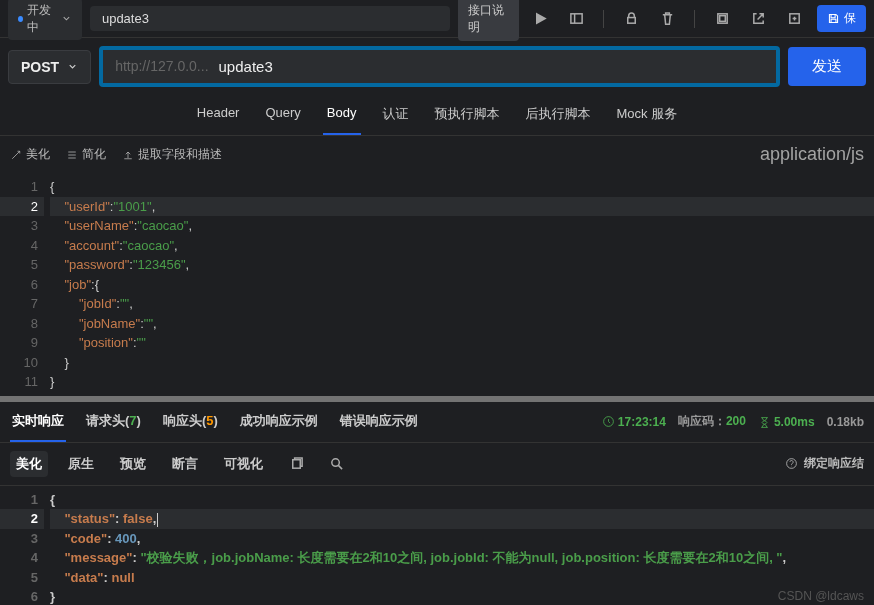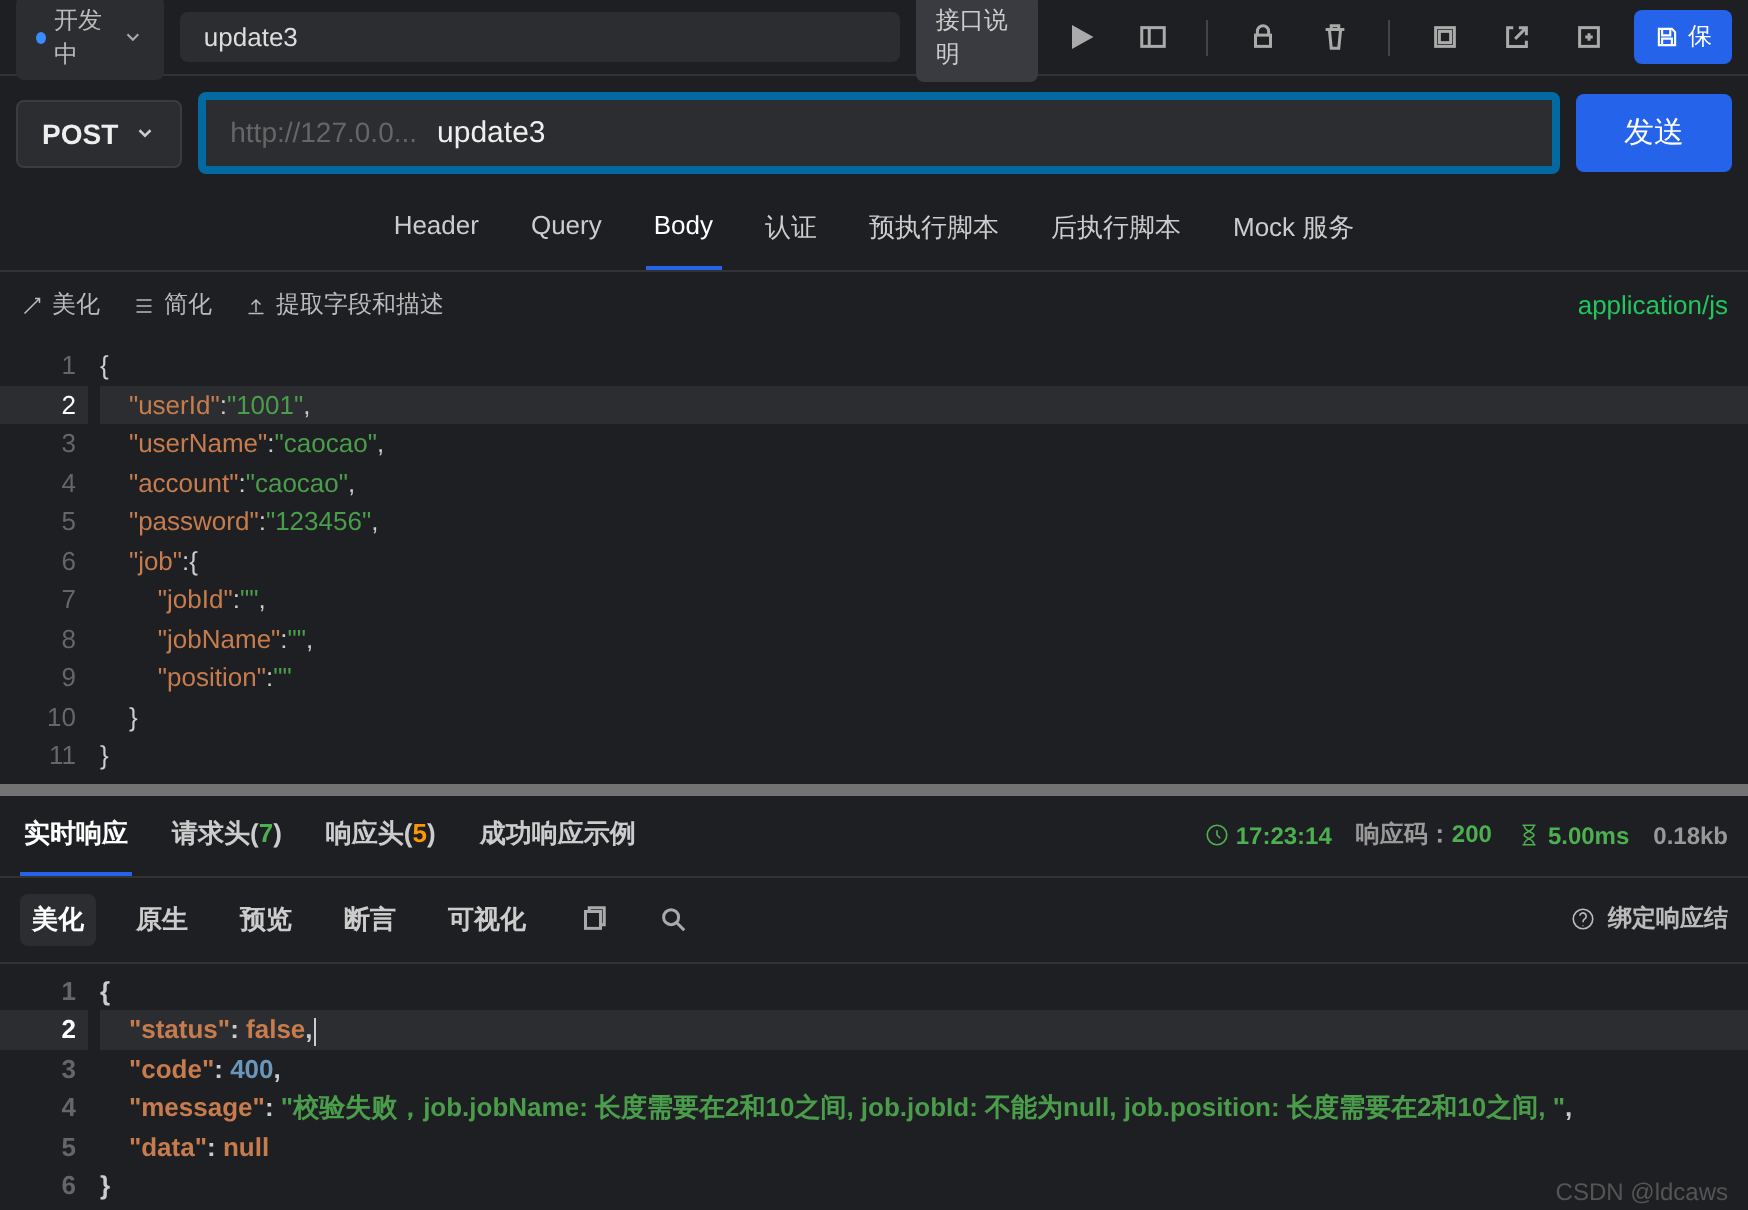--- a/index.html
+++ b/index.html
@@ -17,21 +17,21 @@
 .url-row { display:flex; align-items:center; padding:8px; gap:8px; }
 .method-sel { background:#2b2d30; border:1px solid #3a3c40; border-radius:4px; padding:8px 12px; color:#eee; font-weight:600; display:flex; align-items:center; gap:8px; font-size:14px; }
 .url-input { flex:1; background:#2b2d30; border:4px solid #0369a1; border-radius:4px; padding:8px 12px; color:#999; font-size:14px; display:flex; }
 .url-fade { color:#666; }
 .url-path { color:#eee; margin-left:10px; font-size:15px; }
 .btn-send { background:#2563eb; color:#fff; padding:10px 24px; border-radius:4px; font-size:15px; }
 .tabs { display:flex; gap:18px; padding:0 10px; border-bottom:1px solid #333; font-size:13px;justify-content:center; }
 .tab { padding:10px 4px; color:#ccc; border-bottom:2px solid transparent; cursor:pointer; }
 .tab.active { border-color:#2563eb; color:#fff; }
 .toolbar { display:flex; align-items:center; padding:8px 10px; gap:16px; font-size:12px; color:#bbb; }
-.toolbar .right { margin-left:auto; color:#22c55e; font-size:13px; }
+.toolbar .right { margin-left:auto; color:#a3a3a3; font-size:18px; }
 .tool-item { display:flex; align-items:center; gap:4px; }
 .editor { background:#1e1f22; font-family:Consolas,Monaco,monospace; font-size:13px; display:flex; }
 .gutter { width:50px; text-align:right; padding:4px 12px 4px 0; color:#666; line-height:1.5; user-select:none; }
 .gutter div.hl { background:#2b2d30; color:#fff; margin-right:-6px; padding-right:6px;}
 .code { flex:1; padding:4px 0; line-height:1.5; white-space:pre; }
 .code .line.hl { background:#2b2d30; }
 .tok-key { color:#c77c4d; }
 .tok-str { color:#4a9d4a; }
 .tok-punc { color:#ccc; }
 .tok-num { color:#6897bb;}
@@ -179,30 +179,31 @@
   </div>
   <div class="code"><div class="line"><span class="tok-punc">{</span></div><div class="line hl">    <span class="tok-key">"userId"</span><span class="tok-punc">:</span><span class="tok-str">"<span>1001</span>"</span><span class="tok-punc">,</span></div><div class="line">    <span class="tok-key">"userName"</span><span class="tok-punc">:</span><span class="tok-str">"<span>caocao</span>"</span><span class="tok-punc">,</span></div><div class="line">    <span class="tok-key">"account"</span><span class="tok-punc">:</span><span class="tok-str">"<span>caocao</span>"</span><span class="tok-punc">,</span></div><div class="line">    <span class="tok-key">"password"</span><span class="tok-punc">:</span><span class="tok-str">"<span>123456</span>"</span><span class="tok-punc">,</span></div><div class="line">    <span class="tok-key">"job"</span><span class="tok-punc">:{</span></div><div class="line">        <span class="tok-key">"jobId"</span><span class="tok-punc">:</span><span class="tok-str">""</span><span class="tok-punc">,</span></div><div class="line">        <span class="tok-key">"jobName"</span><span class="tok-punc">:</span><span class="tok-str">""</span><span class="tok-punc">,</span></div><div class="line">        <span class="tok-key">"position"</span><span class="tok-punc">:</span><span class="tok-str">""</span></div><div class="line">    <span class="tok-punc">}</span></div><div class="line"><span class="tok-punc">}</span></div></div>
 </div>
 
 <div class="response-area">
 <div class="resp-tabs">
   <div class="resp-tab active">实时响应</div>
   <div class="resp-tab"><span>请求头</span>(<span class="count-g">7</span>)</div>
   <div class="resp-tab"><span>响应头</span>(<span class="count-o">5</span>)</div>
   <div class="resp-tab">成功响应示例</div>
+  <div class="resp-tab">错误响应示例</div>
   <div class="resp-meta">
     <span class="green" style="display:flex;align-items:center;gap:3px;">
       <svg width="13" height="13" viewBox="0 0 16 16">
             <circle cx="8" cy="8" r="6" stroke="#4caf50" fill="none"></circle>
             <path d="M8 5v3l2 2" stroke="#4caf50" fill="none"></path>
           </svg>
       <span>17:23:14</span>
     </span>
     <span><span>响应码：</span><span class="green">200</span></span>
-    <span class="green" style="display:flex;align-items:flex-start;gap:3px;">
+    <span class="green" style="display:flex;align-items:flex-end;gap:3px;">
       <svg width="13" height="13" viewBox="0 0 16 16">
             <path d="M4 2h8M4 14h8M5 2c0 4 6 4 6 6s-6 2-6 6M11 2c0 4-6 4-6 6s6 2 6 6" stroke="#4caf50" fill="none"></path>
           </svg>
       <span>5.00ms</span>
     </span>
     <span>0.18kb</span>
   </div>
 </div>
 
 <div class="sub-tabs">

